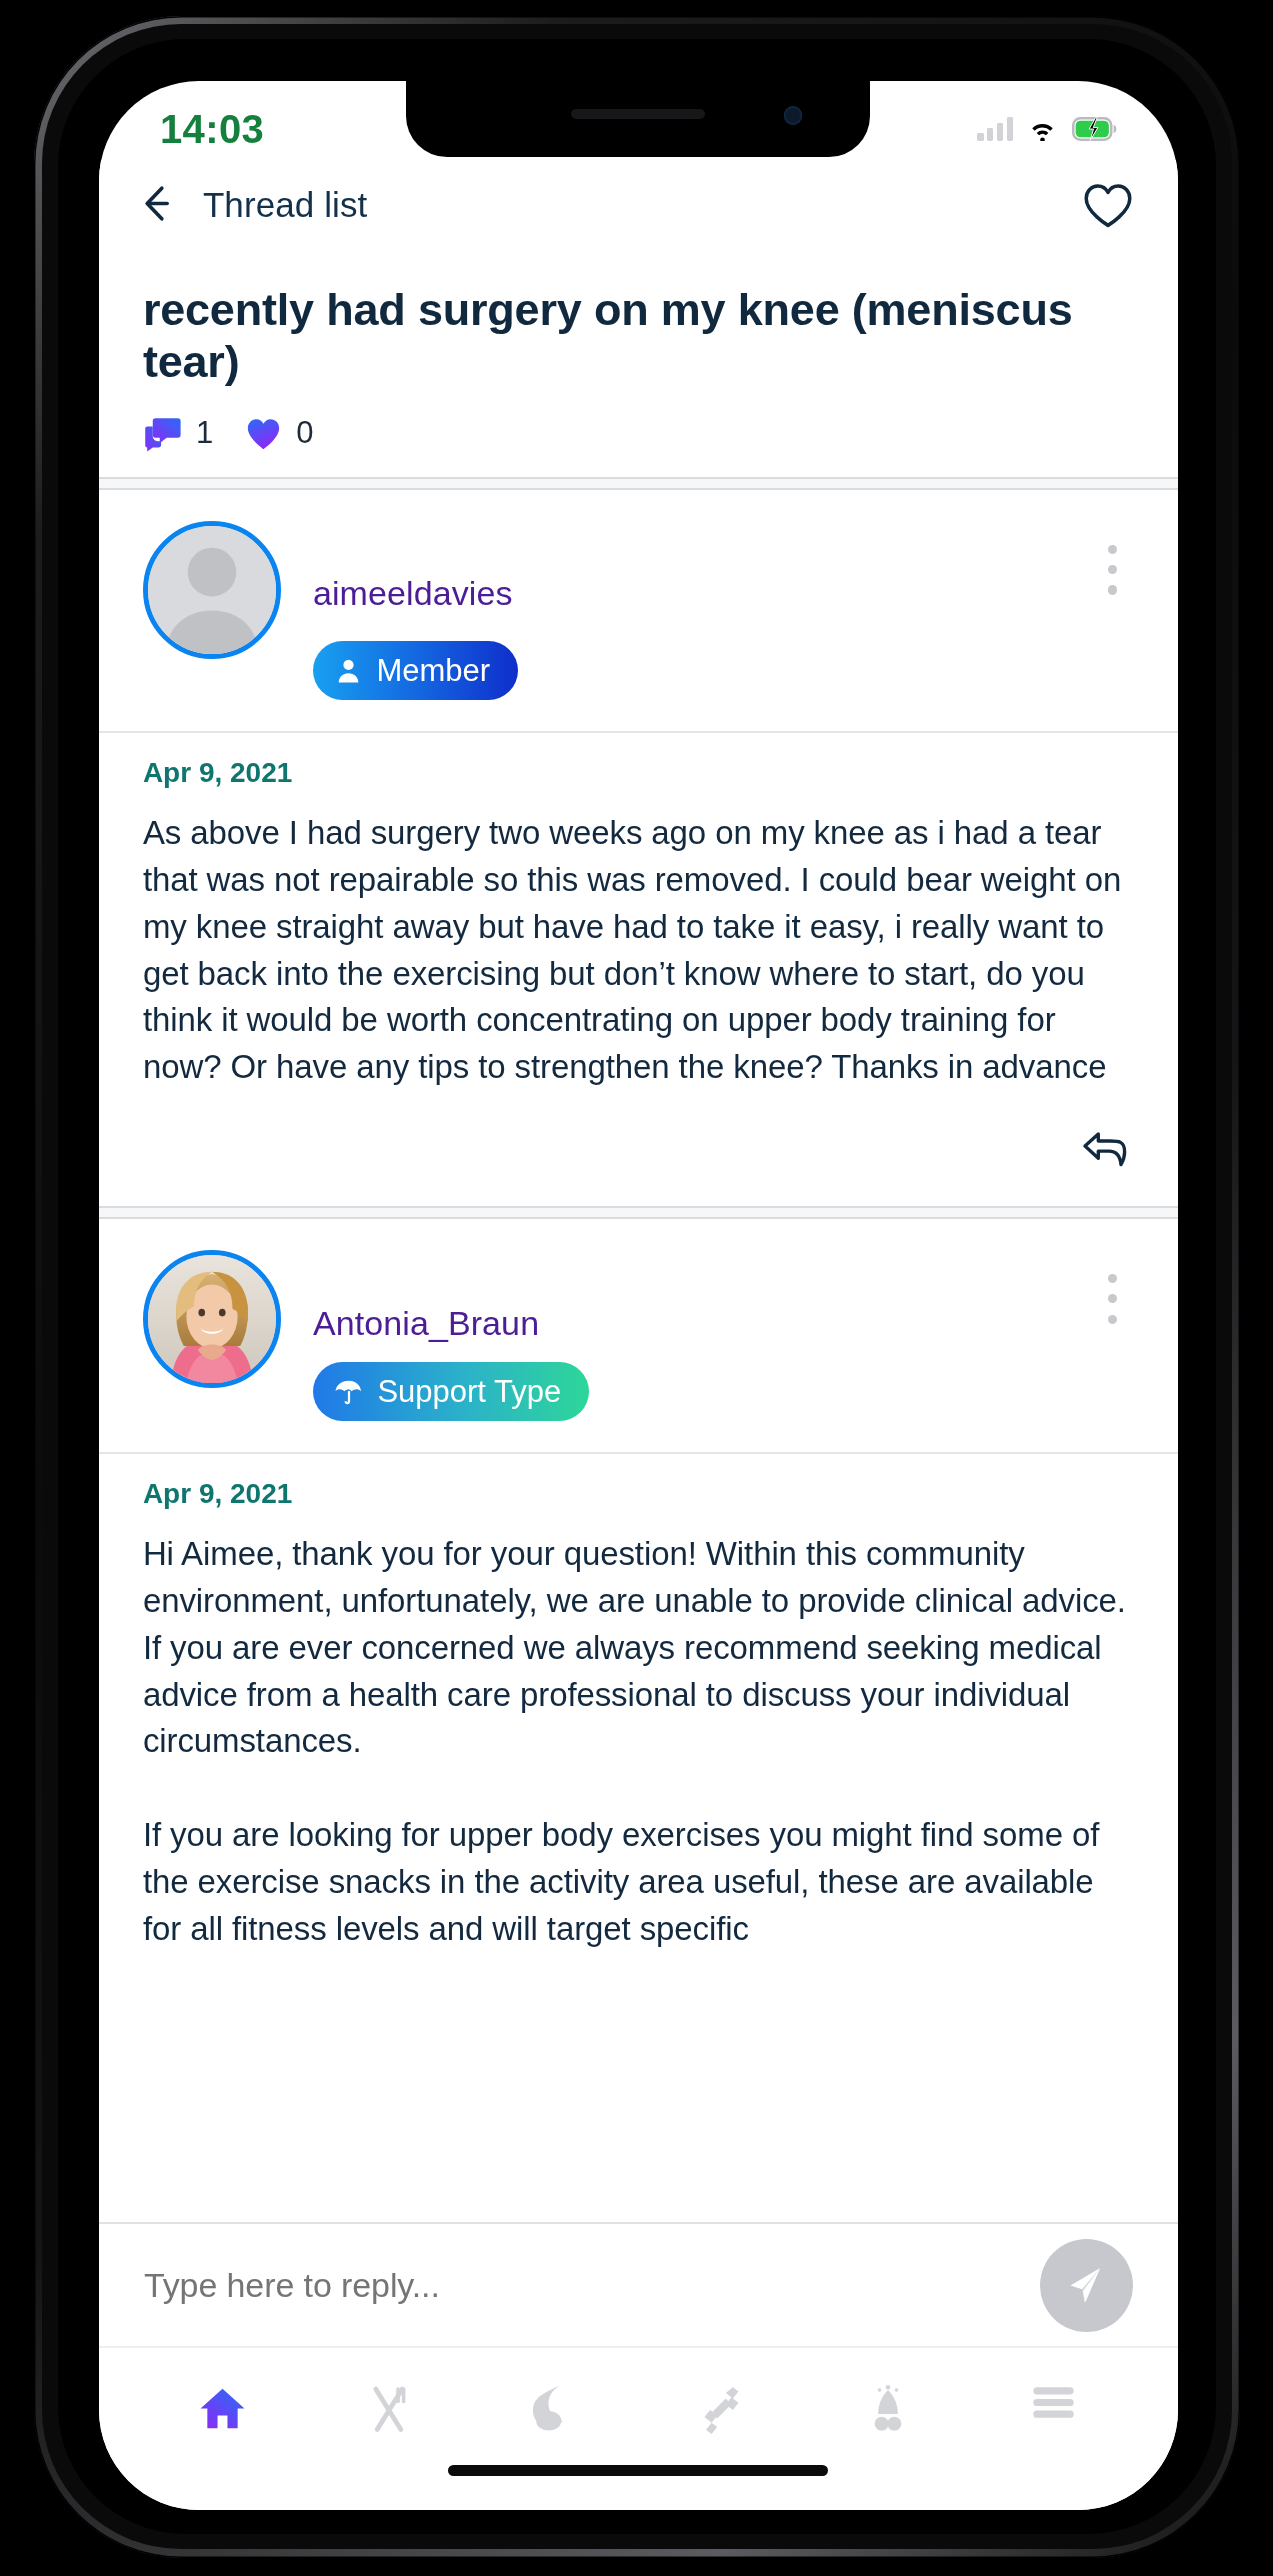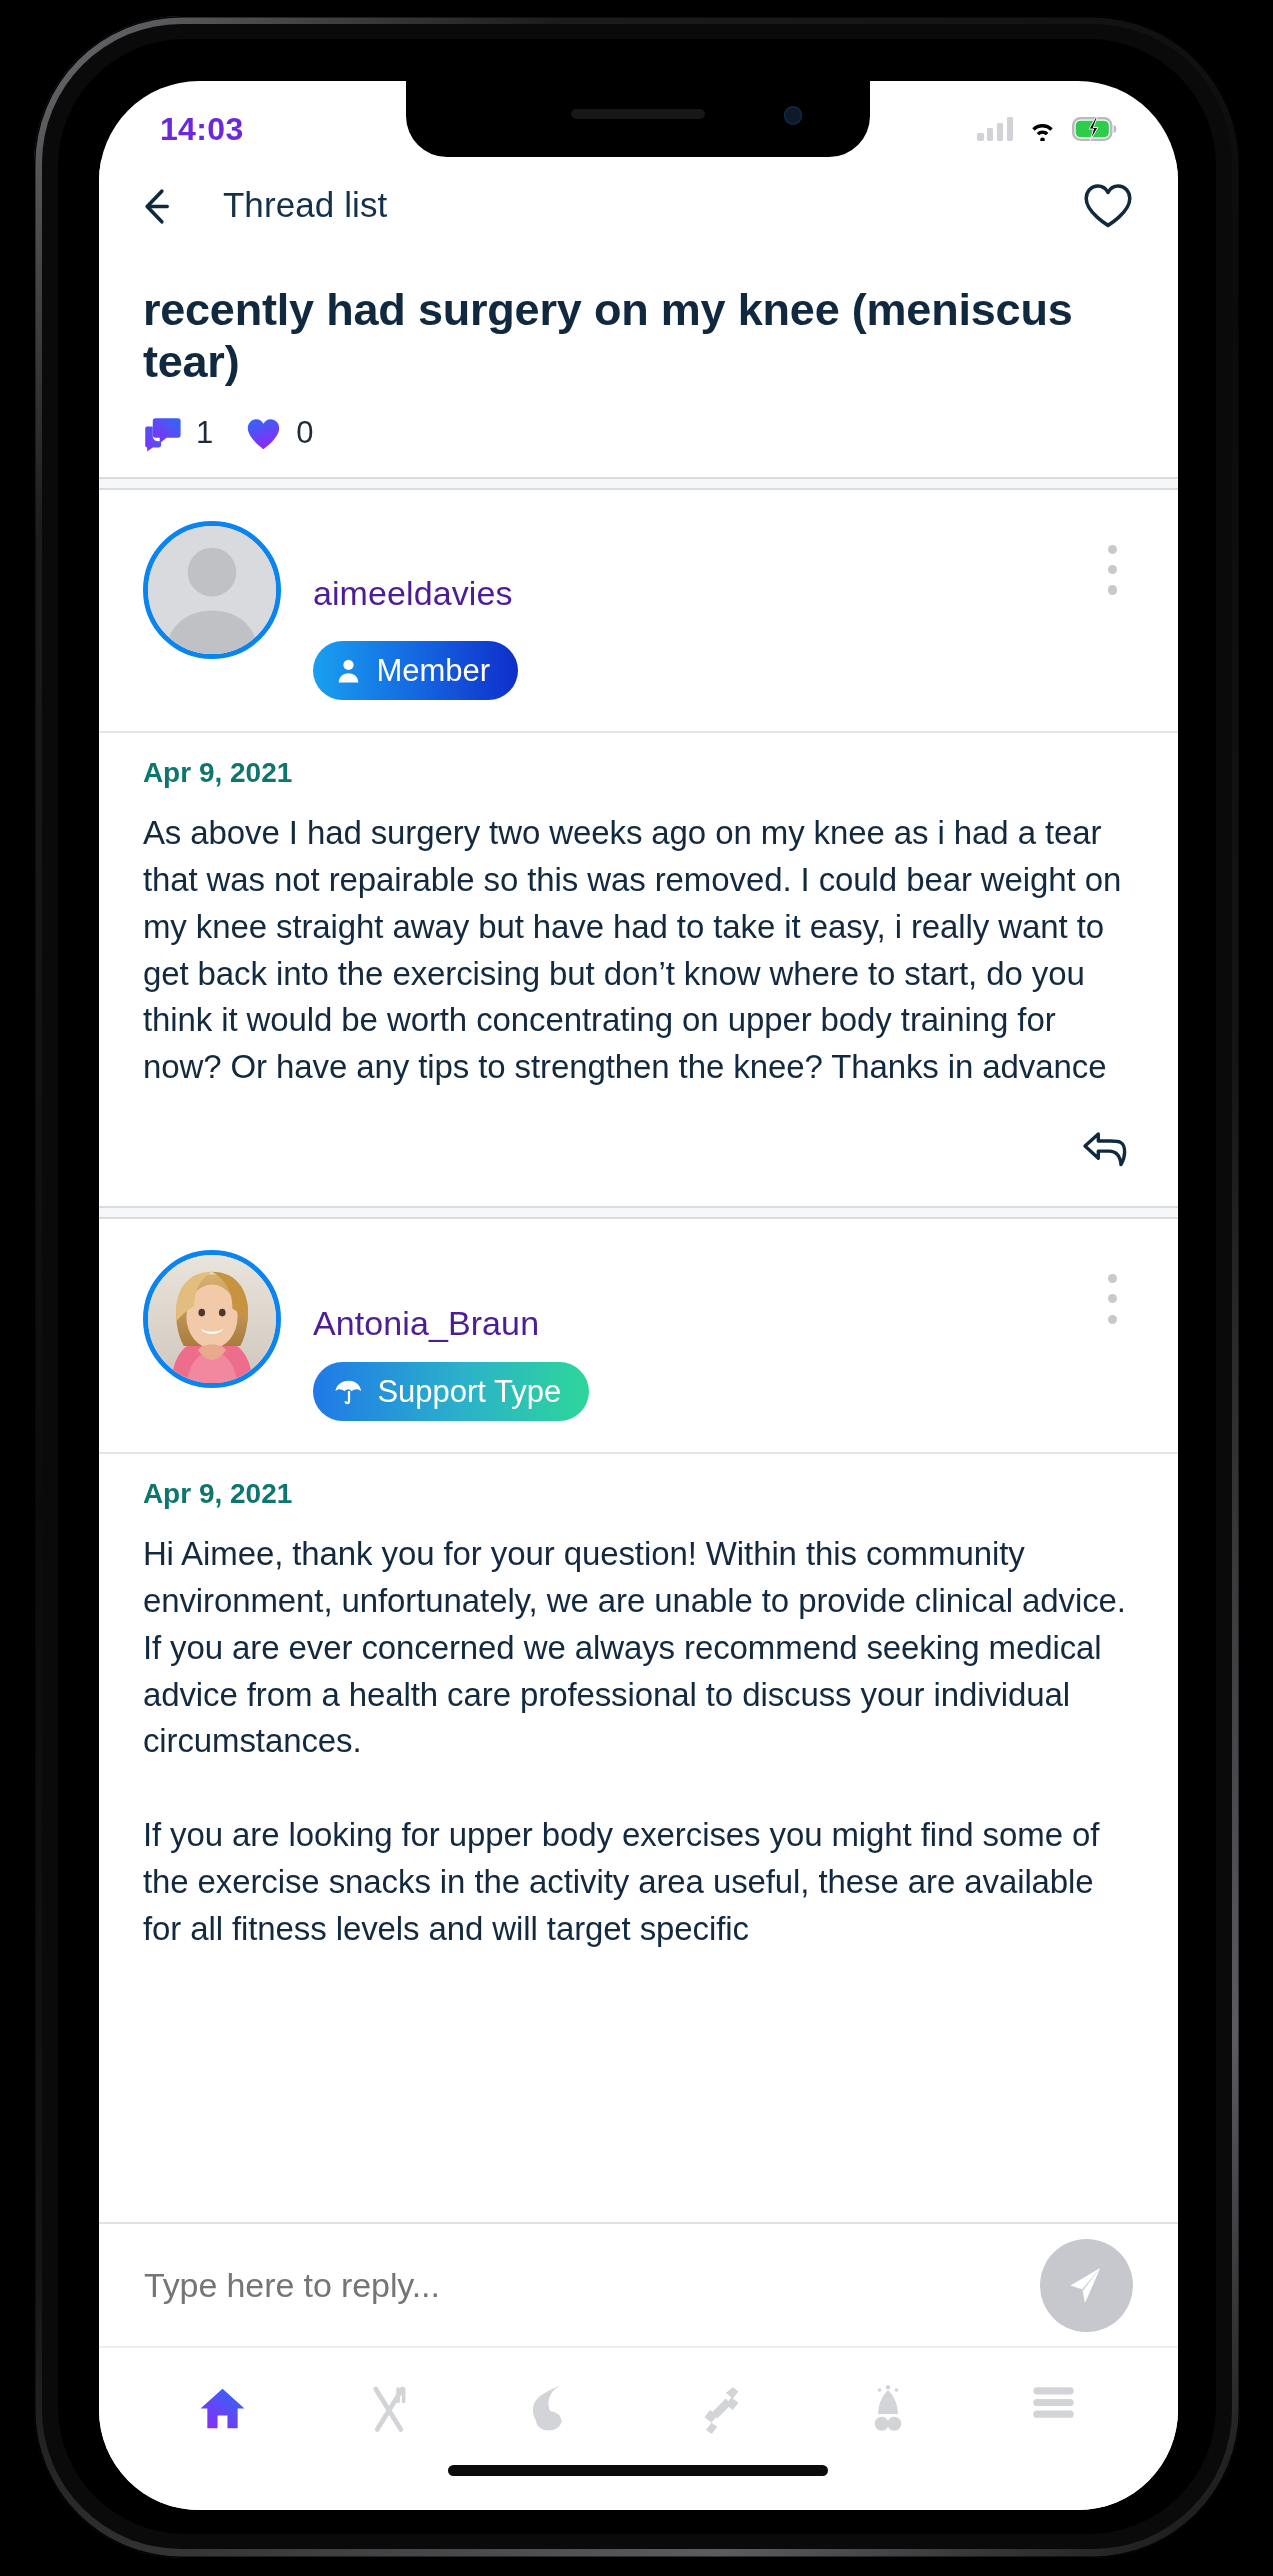--- a/index.html
+++ b/index.html
@@ -74,35 +74,35 @@
   }
 
   
   .statusbar {
     position: absolute; left: 0; top: 0; width: 100%; height: 79px;
     z-index: 30;
     display: flex; align-items: center; justify-content: space-between;
     padding: 17px 61px 0 61px;
   }
   .status-time {
-    font-size: 32px; font-weight: bold; color: #6d28d9; letter-spacing: 0.4px;
+    font-size: 40px; font-weight: bold; color: #15803d; letter-spacing: 0.4px;
   }
   .status-icons { display: flex; align-items: center; gap: 14px; }
   .cell-bars { display: flex; align-items: flex-end; gap: 3.5px; height: 24px; }
   .cell-bars i { display:block; width: 6.3px; background: #d2d3d6; border-radius: 1.4px; }
   .cell-bars i:nth-child(1){height:8.4px;} .cell-bars i:nth-child(2){height:13.4px;}
   .cell-bars i:nth-child(3){height:18.3px;} .cell-bars i:nth-child(4){height:24px;}
 
   
   .navbar {
     position: absolute; left: 0; top: 79px; width: 100%; height: 90px;
     display: flex; align-items: center; padding: 0 44px;
     background: #fff; z-index: 20;
   }
-  .nav-back { display: flex; align-items: flex-end; gap: 34px; cursor: pointer; }
+  .nav-back { display: flex; align-items: flex-start; gap: 14px; cursor: pointer; }
   .nav-title {
     font-size: 35px; color: #13314b; letter-spacing: 0.1px;
   }
   .nav-spacer { flex: 1; }
 
   
   .thread-head { padding: 18.3px 44px 24px 44px; background: #fff; }
   .thread-title {
     font-size: 45px; font-weight: bold; color: #11293f;
     line-height: 1.17; letter-spacing: -0.2px; margin-top: 15px;

